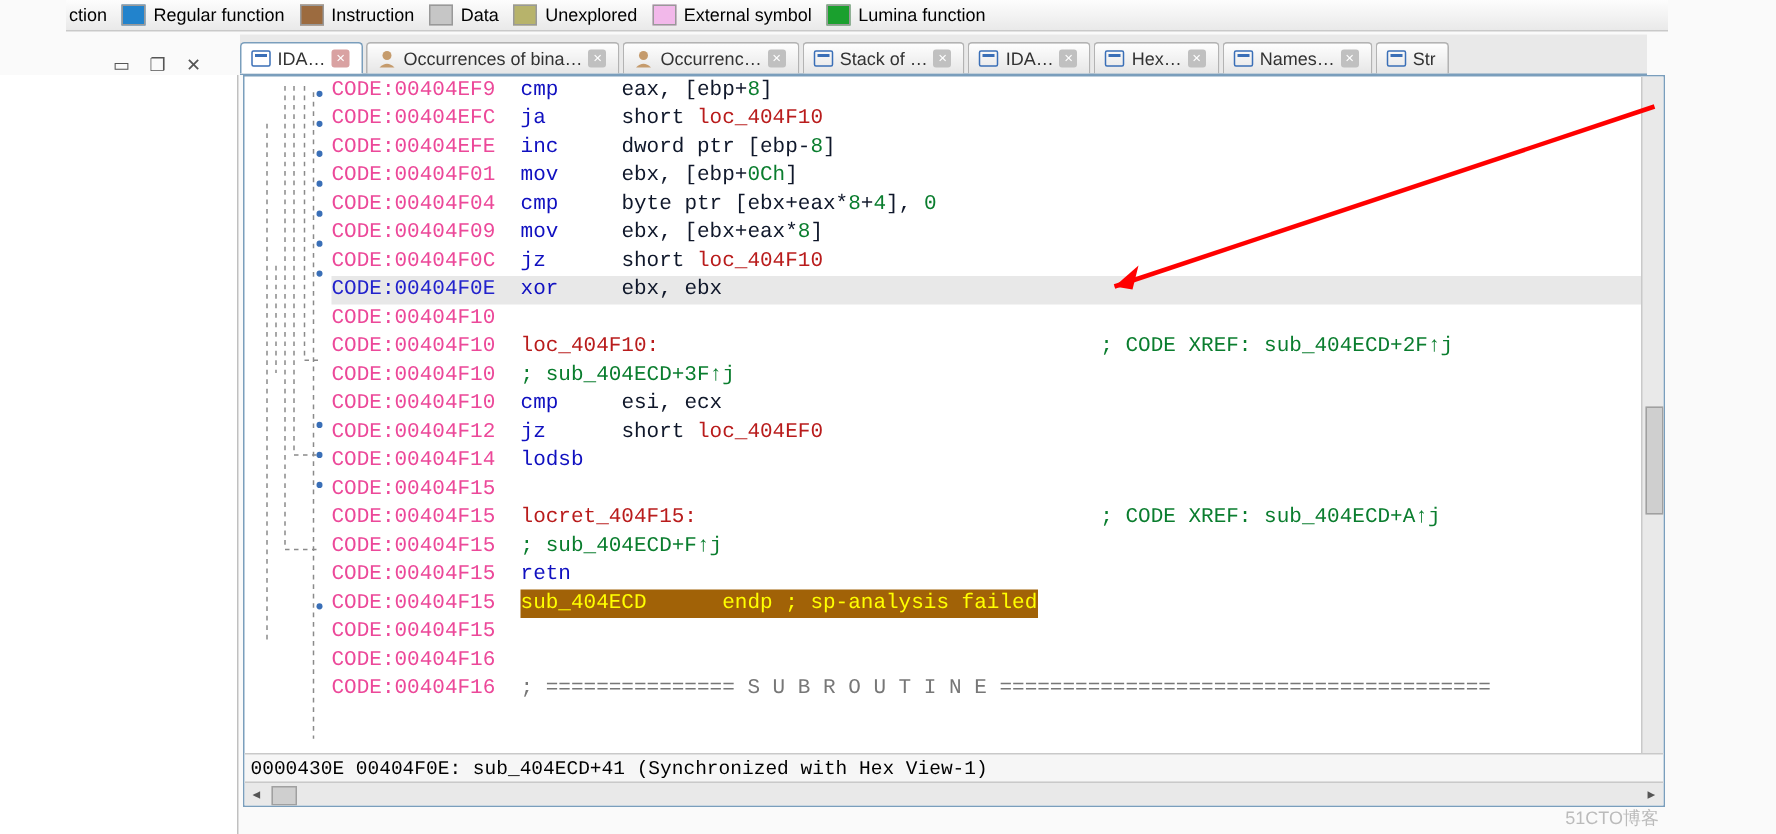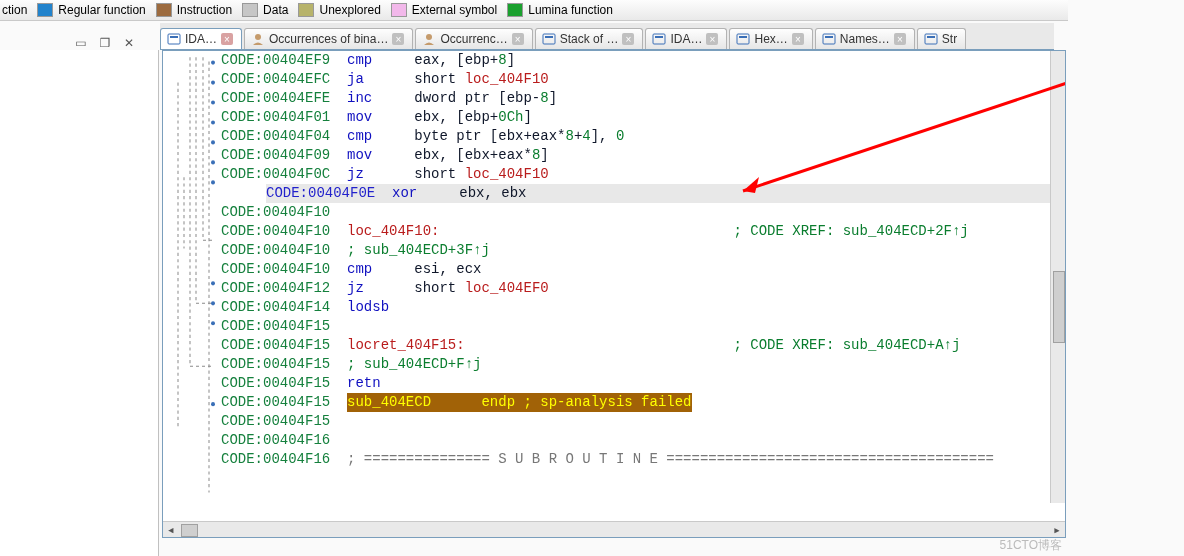--- a/index.html
+++ b/index.html
@@ -3,21 +3,21 @@
 <meta charset="utf-8">
 <style>
   body {
     margin: 0;
     font-family: "Consolas", "Courier New", monospace;
     font-size: 13px;
     background: #fafafa;
     color: #000;
     overflow: hidden;
   }
-  .root { width: 1068px; height: 556px; position: relative; background:#fafafa; }
+  .root { width: 1068px; height: 556px; position: relative; background:#fafafa;padding-left:44px; }
   
   .legend {
     display: flex;
     align-items: center;
     height: 20px;
     border-bottom: 1px solid #c9c9c9;
     font-family: "Segoe UI","Microsoft YaHei",sans-serif;
     font-size: 12px;
     background: linear-gradient(#fdfdfd,#e9e9e9);
     padding-left: 2px;
@@ -47,22 +47,22 @@
   .tab .tlabel { overflow:hidden; text-overflow:ellipsis;}
   .tab .tclose { width:12px; height:12px; border-radius:2px; background:#d9a2a2; color:#fff; font-size:10px; display:flex; align-items:center; justify-content:center;}
   .tab .tclosegrey { width:12px; height:12px; border-radius:2px; background:#c0c0c0; color:#fff; font-size:10px; display:flex; align-items:center; justify-content:center;}
   
   .sidepanel { position:absolute; top:50px; left:0; width:158px; bottom:0; border-right:1px solid #c0c0c0; background:#fff;}
   .codepanel { position:absolute; top:50px; left:162px; right:2px; bottom:18px; background:#fff; border:1px solid #7a9ebc; overflow:hidden;}
   .flowgut { position:absolute; top:0; left:0; width:56px; bottom:34px;}
   .flowgut svg { width:56px; height:100%; }
   .codelines { position:absolute; top:0; left:58px; right:14px; bottom:34px; font-family:Consolas,"Courier New",monospace; font-size:14px; line-height:19px; white-space:pre;}
   .line { height:19px; display:flex;}
-  .line.sel { background:#e8e8e8;margin-left:45px;} 
-  .addr { color:#15803d; }
+  .line.sel { background:#e8e8e8;} 
+  .addr { color:#ec4899; }
   .addr.sel { color:#2222cc; font-weight:normal;}
   .mnem { color:#1010c0;}
   .op   { color:#0f172a;}
   .num  { color:#0a7d2e;}
   .lbl  { color:#b91c1c;}
   .cmt  { color:#0a7d2e;}
   .hl   { background:#a16207; color:#ffff00; }
   .gray { color:#777;}
   .status { position:absolute; left:0; right:0; bottom:15px; height:19px; border-top:1px solid #c9c9c9; background:#f6f6f6; padding-left:4px; font-size:13px; display:flex; align-items:center;}
   .hscroll { position:absolute; left:0; right:0; bottom:0; height:15px; background:#e9e9e9; border-top:1px solid #c9c9c9;}
@@ -223,20 +223,23 @@
             <circle cx="50" cy="240" r="2"></circle>
         <circle cx="50" cy="259" r="2"></circle>
             <circle cx="50" cy="336" r="2"></circle>
       </g>
     </svg>
   </div>
   <div class="codelines" id="codelines"><div class="line"><span class="addr">CODE:00404EF9  </span>                 <span class="mnem">cmp     </span><span class="op">eax, </span><span class="op">[ebp+</span><span class="num">8</span><span class="op">]</span>         </div><div class="line"><span class="addr">CODE:00404EFC  </span>                 <span class="mnem">ja      </span><span class="op">short </span><span class="lbl">loc_404F10</span>     </div><div class="line"><span class="addr">CODE:00404EFE  </span>                 <span class="mnem">inc     </span><span class="op">dword ptr [ebp-</span><span class="num">8</span><span class="op">]</span>    </div><div class="line"><span class="addr">CODE:00404F01  </span>                 <span class="mnem">mov     </span><span class="op">ebx, [ebp+</span><span class="num">0Ch</span><span class="op">]</span>       </div><div class="line"><span class="addr">CODE:00404F04  </span>                 <span class="mnem">cmp     </span><span class="op">byte ptr [ebx+eax*</span><span class="num">8</span><span class="op">+</span><span class="num">4</span><span class="op">], </span><span class="num">0</span></div><div class="line"><span class="addr">CODE:00404F09  </span>                 <span class="mnem">mov     </span><span class="op">ebx, [ebx+eax*</span><span class="num">8</span><span class="op">]</span>     </div><div class="line"><span class="addr">CODE:00404F0C  </span>                 <span class="mnem">jz      </span><span class="op">short </span><span class="lbl">loc_404F10</span>     </div><div class="line sel"><span class="addr sel">CODE:00404F0E  </span>                 <span class="mnem">xor     </span><span class="op">ebx, ebx</span>             </div><div class="line"><span class="addr">CODE:00404F10  </span>                                              </div><div class="line"><span class="addr">CODE:00404F10  </span><span class="lbl">loc_404F10:                                   </span><span class="cmt">; CODE XREF: sub_404ECD+2F↑j</span></div><div class="line"><span class="addr">CODE:00404F10  </span>                                              <span class="cmt">; sub_404ECD+3F↑j</span></div><div class="line"><span class="addr">CODE:00404F10  </span>                 <span class="mnem">cmp     </span><span class="op">esi, ecx</span>             </div><div class="line"><span class="addr">CODE:00404F12  </span>                 <span class="mnem">jz      </span><span class="op">short </span><span class="lbl">loc_404EF0</span>     </div><div class="line"><span class="addr">CODE:00404F14  </span>                 <span class="mnem">lodsb   </span></div><div class="line"><span class="addr">CODE:00404F15  </span>                                              </div><div class="line"><span class="addr">CODE:00404F15  </span><span class="lbl">locret_404F15:                                </span><span class="cmt">; CODE XREF: sub_404ECD+A↑j</span></div><div class="line"><span class="addr">CODE:00404F15  </span>                                              <span class="cmt">; sub_404ECD+F↑j</span></div><div class="line"><span class="addr">CODE:00404F15  </span>                 <span class="mnem">retn    </span></div><div class="line"><span class="addr">CODE:00404F15  </span><span class="hl">sub_404ECD      endp ; sp-analysis failed</span></div><div class="line"><span class="addr">CODE:00404F15  </span>                                              </div><div class="line"><span class="addr">CODE:00404F16  </span>                                              </div><div class="line"><span class="addr">CODE:00404F16  </span><span class="gray">; =============== S U B R O U T I N E =======================================</span></div></div>
   <div class="vscroll">
         <div class="thumb"></div>
       </div>
+  <div class="status">
+        <span>0000430E 00404F0E: sub_404ECD+41 (Synchronized with Hex View-1)</span>
+      </div>
   <div class="hscroll">
     <div class="arr" style="left:0">◂</div>
     <div class="thumb"></div>
     <div class="arr" style="right:0">▸</div>
   </div>
 
   <svg class="arrowOverlay" style="top:10px; left:540px;" width="420" height="180">
     <defs>
           <marker id="ah" markerWidth="12" markerHeight="12" refX="2" refY="6" orient="auto">
       <path d="M0,0 L12,6 L0,12 z" fill="#ff0000"></path>

